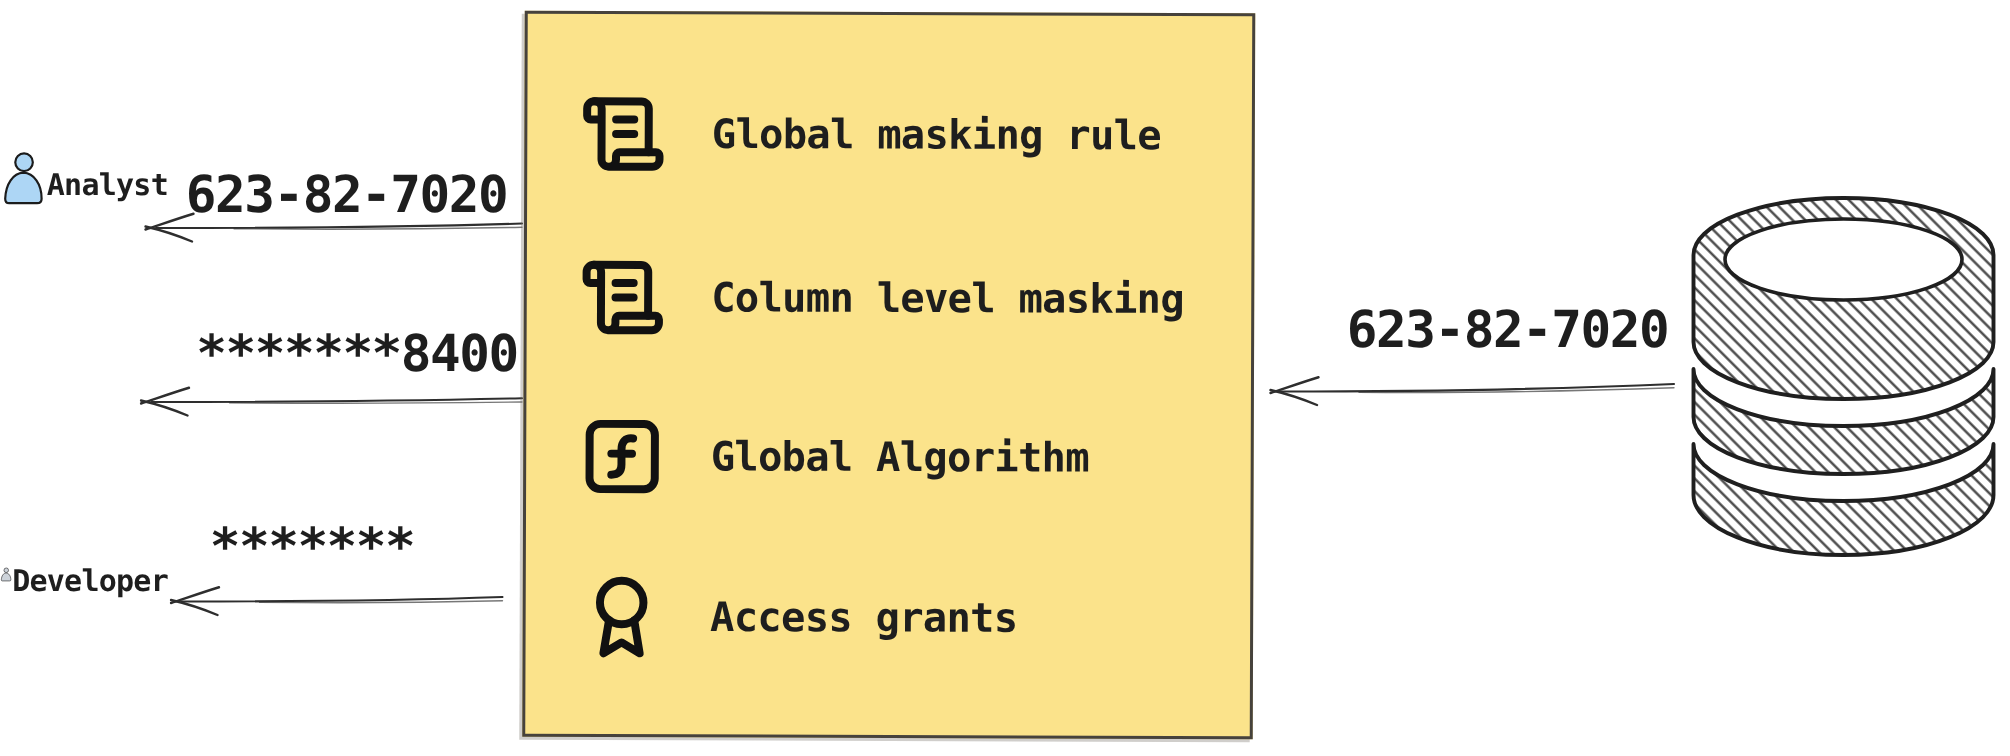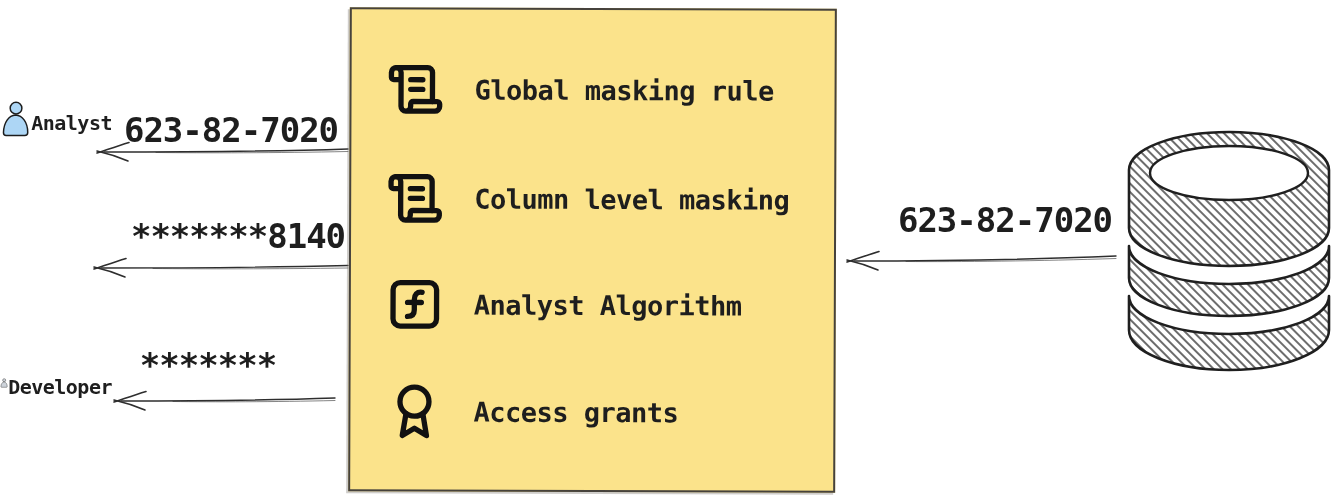--- a/index.html
+++ b/index.html
@@ -86,21 +86,21 @@
     <svg width="60" height="66" viewBox="0 0 72 80">
       <g stroke="#1c1c1c" stroke-width="3.4" fill="#CDD3DA">
         <circle cx="37" cy="15" r="13.5"></circle>
         <path d="M36 31 C 20 32 9 48 8 71 C 8 76 10 78 14 78 L 57 78 C 62 78 64 76 64 71 C 64 48 52 32 36 31 Z"></path>
       </g>
     </svg>
     <div class="p-label">Developer</div>
   </div>
 
   <div class="value-label" style="left:121px; top:110px;">623-82-7020</div>
-  <div class="value-label" style="left:128px; top:216px;">*******8140</div>
+  <div class="value-label" style="left:128px; top:216px;">*******8400</div>
   <div class="value-label" style="left:98px; top:345px;">*******</div>
   <div class="value-label" style="left:895px; top:200px;">623-82-7020</div>
 
   <svg class="arrow" style="left:96px; top:140px;" width="254" height="24" viewBox="0 0 254 24" fill="none" stroke="#2e2e2e" stroke-linecap="round">
     <path d="M252 9 C 190 11 90 12 8 12" stroke-width="1.4"></path>
     <path d="M252 11.5 C 180 13 110 13 60 12.5" stroke-width="0.9" opacity="0.65"></path>
     <path d="M33 2.5 C 20 6.5 8 10.8 1 13" stroke-width="1.6"></path>
     <path d="M32 21 C 20 16 8 12.6 1 11" stroke-width="1.6"></path>
   </svg>
 
@@ -146,21 +146,21 @@
       </svg>
       <span class="label">Column level masking</span>
     </div>
 
     <div class="mask-item" style="top:260px;">
       <svg width="58" height="58" viewBox="0 0 24 24" fill="none" stroke="#111111" stroke-width="2.2" stroke-linecap="round" stroke-linejoin="round">
         <rect width="18" height="18" x="3" y="3" rx="3"></rect>
         <path d="M9 17c2 0 2.8-1 2.8-2.8V10c0-2 1-3.3 3.2-3"></path>
         <path d="M9 11.2h5.7"></path>
       </svg>
-      <span class="label">Analyst Algorithm</span>
+      <span class="label">Global Algorithm</span>
     </div>
 
     <div class="mask-item" style="top:367px;">
       <svg width="58" height="58" viewBox="0 0 24 24" fill="none" stroke="#111111" stroke-width="2.2" stroke-linecap="round" stroke-linejoin="round">
         <circle cx="12" cy="8" r="6"></circle>
         <path d="M15.477 12.89 17 22l-5-3-5 3 1.523-9.11"></path>
       </svg>
       <span class="label">Access grants</span>
     </div>
 

